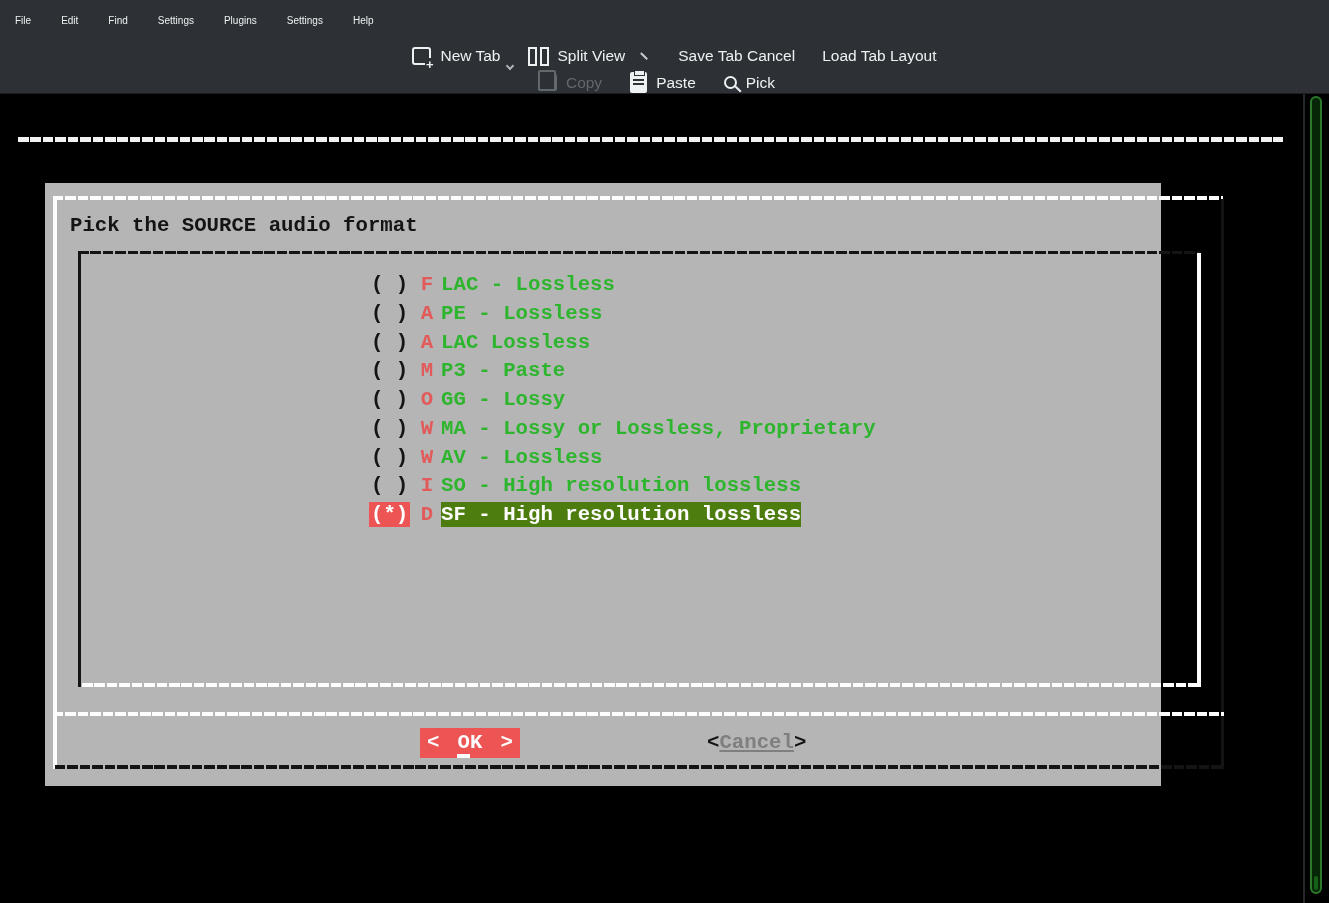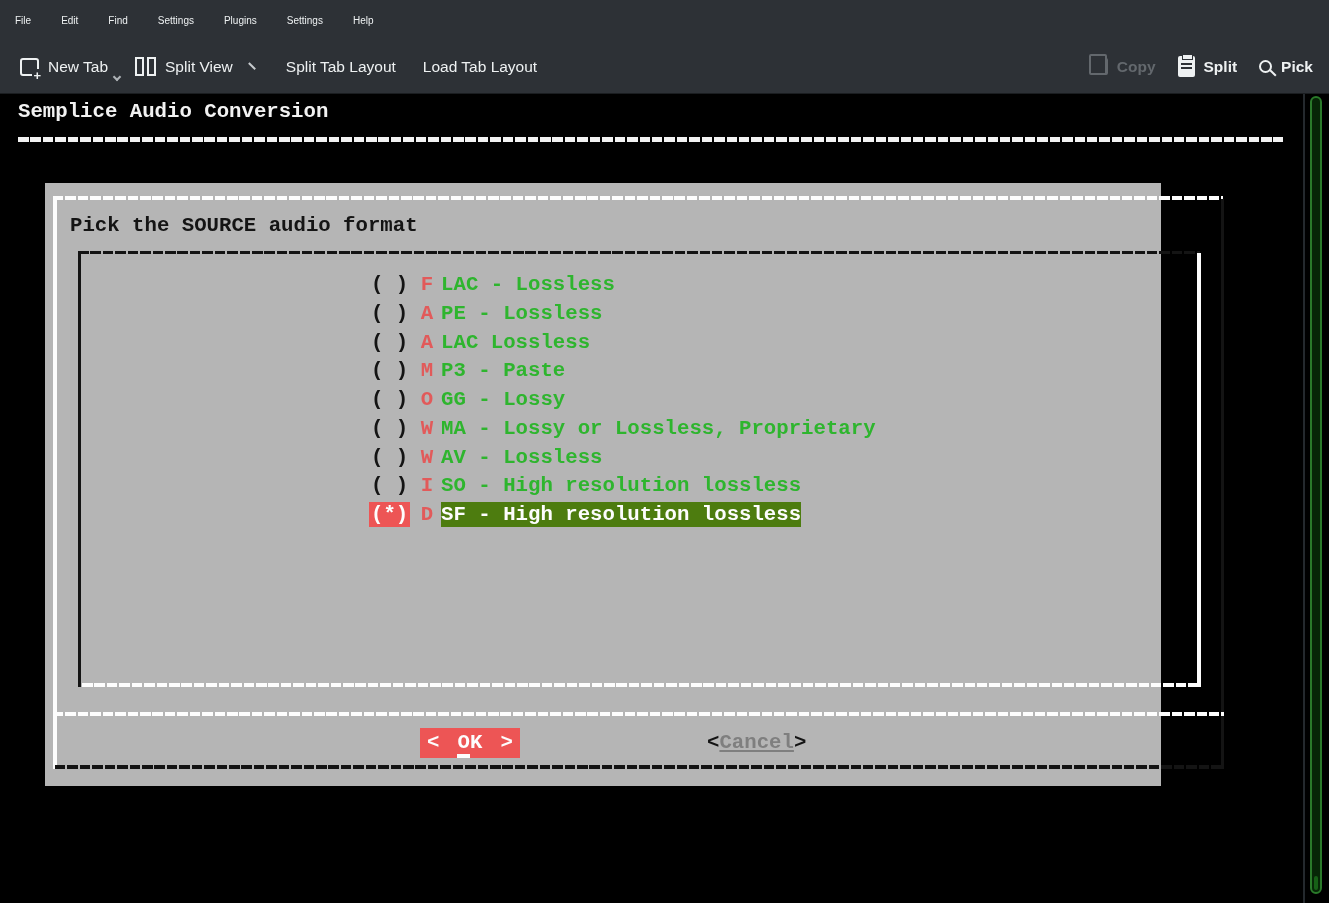--- a/index.html
+++ b/index.html
@@ -7,24 +7,24 @@
   body { font-family: "Liberation Sans", sans-serif; position: relative; }
 
   
   .chrome { position: absolute; left: 0; top: 0; width: 1329px; height: 94px;
             background: #2d3136; border-bottom: 1px solid #1a1d20; }
   .menubar { position: absolute; left: 0; top: 0; width: 100%; height: 40px;
              display: flex; align-items: center; padding-left: 0; }
   .menubar .mitem { color: #eef1f2; font-size: 10px; padding: 0 15px; height: 100%;
                     display: flex; align-items: center; cursor: default; }
   .toolbar { position: absolute; left: 0; top: 40px; width: 100%; height: 53px;
-             display: flex; align-items: center; color: #eef1f2; font-size: 15.5px; }
+             display: flex; align-items: center; color: #eef1f2; font-size: 15.5px; flex-direction: column; }
   .tbtn { display: flex; align-items: center; gap: 9px; position: relative; white-space: nowrap; }
   .tb-left { display: flex; align-items: center; gap: 27px; padding-left: 20px; flex: 1 1 auto; }
-  .tb-right { display: flex; align-items: center; gap: 22px; padding-right: 16px; font-weight: bold; }
+  .tb-right { display: flex; align-items: center; gap: 28px; padding-right: 16px; }
   .disabled { color: #63686d; }
 
   
   .icon-newtab { width: 19px; height: 18px; border: 2px solid #eef1f2; border-radius: 3px;
                  position: relative; display: inline-block; }
   .icon-newtab::after { content: "+"; position: absolute; right: -5px; bottom: -8px;
                         font: 700 13px "Liberation Sans", sans-serif; color: #eef1f2;
                         background: #2d3136; line-height: 13px; padding: 0 1px; }
   .chev { display: inline-block; width: 9px; height: 9px; border-right: 2px solid #c7cbcе;
           border-right-color: #c7cbce; border-bottom: 2px solid #c7cbce;
@@ -116,45 +116,44 @@
       </div>
       <div class="tbtn">
         <span class="icon-split">
             <span></span>
             <span></span>
           </span>
         <span>Split View</span>
         <span class="chev" style="margin-left:8px;"></span>
       </div>
       <div class="tbtn">
-        <span>Split Tab Layout</span>
+        <span>Save Tab Cancel</span>
       </div>
       <div class="tbtn">
         <span>Load Tab Layout</span>
       </div>
     </div>
     <div class="tb-right">
       <div class="tbtn disabled">
         <span class="icon-copy"></span>
         <span>Copy</span>
       </div>
       <div class="tbtn">
         <span class="icon-paste"></span>
-        <span>Split</span>
+        <span>Paste</span>
       </div>
       <div class="tbtn">
         <span class="icon-find"></span>
         <span>Pick</span>
       </div>
     </div>
   </div>
 </div>
 
 <div class="terminal">
-  <div class="term-title">Semplice Audio Conversion</div>
   <div class="term-underline"></div>
 
   <div class="dialog">
 
     <div class="b dash-w" style="left:8px;   top:13px;  width:1170px; height:4px;"></div>
     <div class="b solid-w" style="left:8px;   top:13px;  width:4px;    height:573px;"></div>
     <div class="b solid-k" style="left:1176px;top:16px;  width:3px;    height:570px;"></div>
     <div class="b dash-k" style="left:10px;  top:582px; width:1169px; height:4px;"></div>
 
     <div class="dlg-title">Pick the SOURCE audio format</div>

